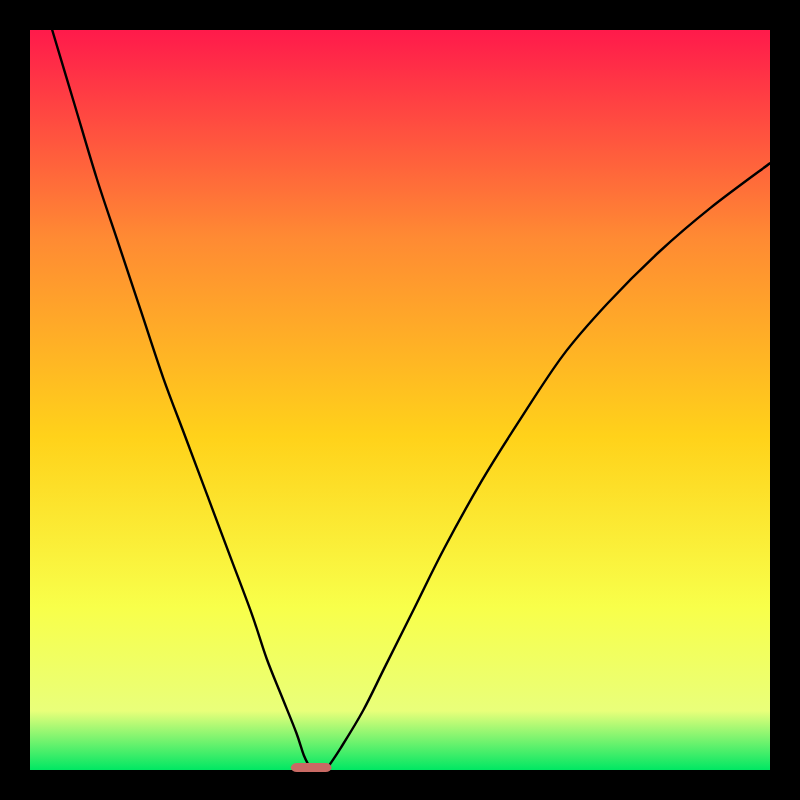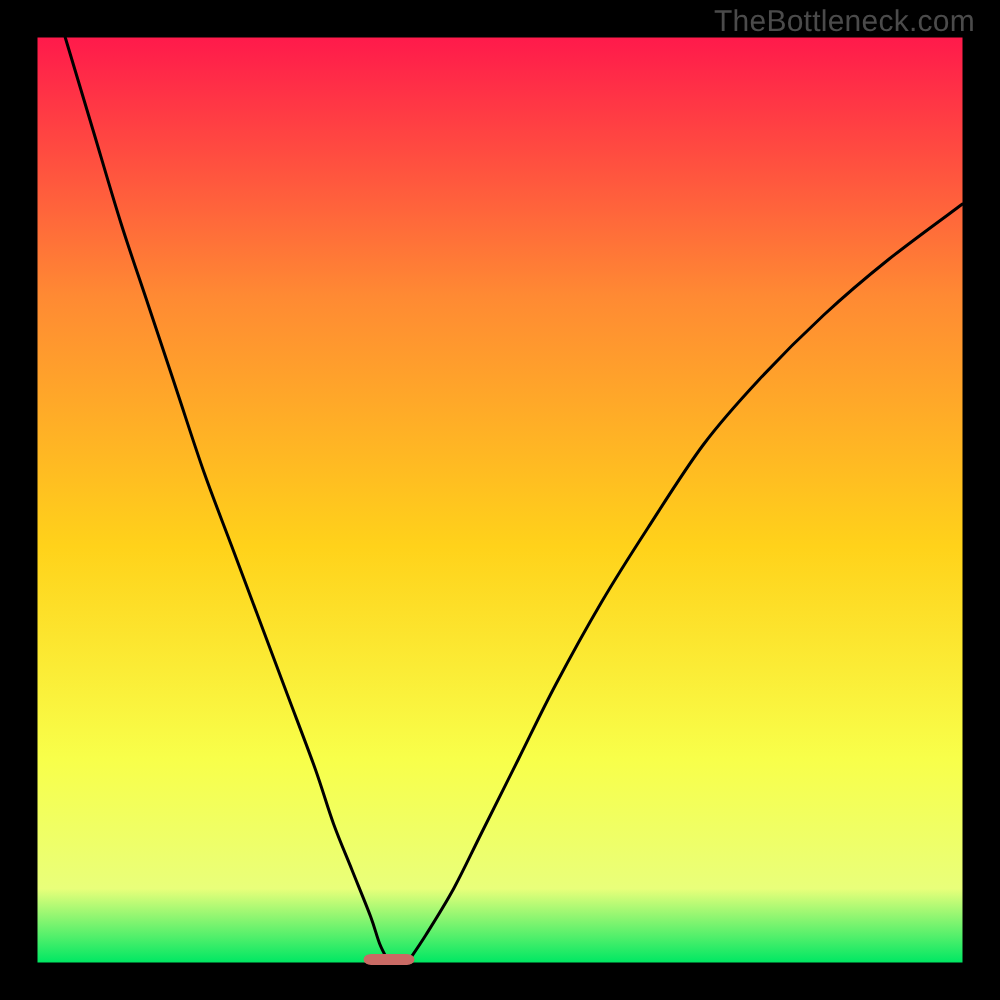--- a/index.html
+++ b/index.html
@@ -28,21 +28,20 @@
   }
   svg {
     display: block;
   }
 </style>
 </head>
 <body>
 
 <div class="stage">
 
-  <div class="watermark">TheBottleneck.com</div>
 
   <svg width="800" height="800" viewBox="0 0 800 800">
     <defs>
       <linearGradient id="bg-grad" x1="0" y1="0" x2="0" y2="1">
         <stop id="g0" offset="0%" stop-color="#ff1a4b"></stop>
         <stop id="g1" offset="28%" stop-color="#ff8a33"></stop>
         <stop id="g2" offset="55%" stop-color="#ffd21a"></stop>
         <stop id="g3" offset="78%" stop-color="#f8ff4a"></stop>
         <stop id="g4" offset="92%" stop-color="#e9ff7a"></stop>
         <stop id="g5" offset="100%" stop-color="#00e763"></stop>

